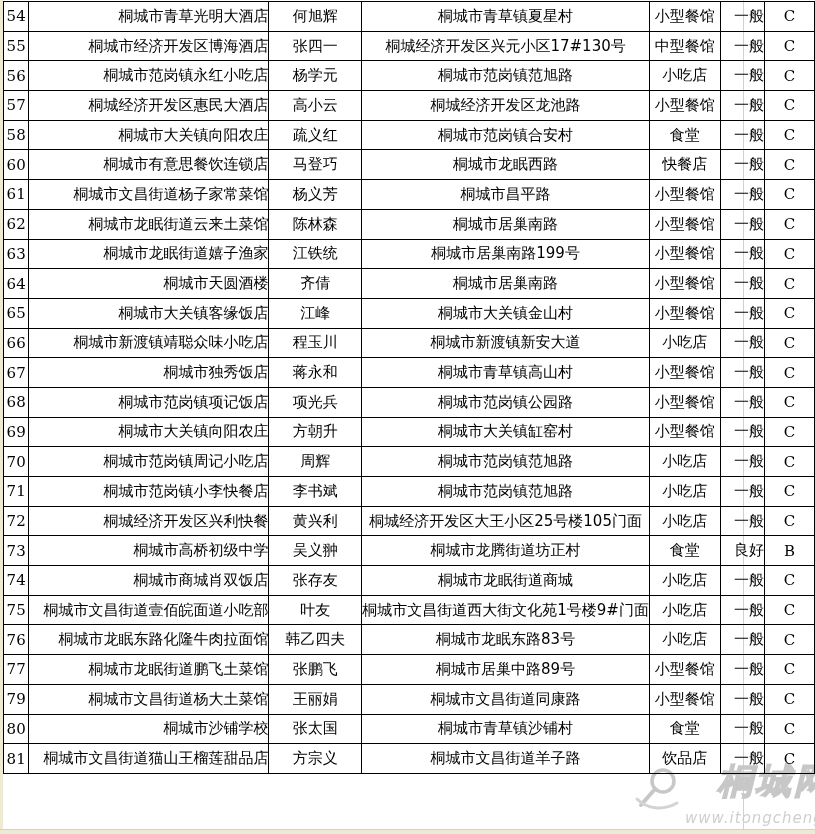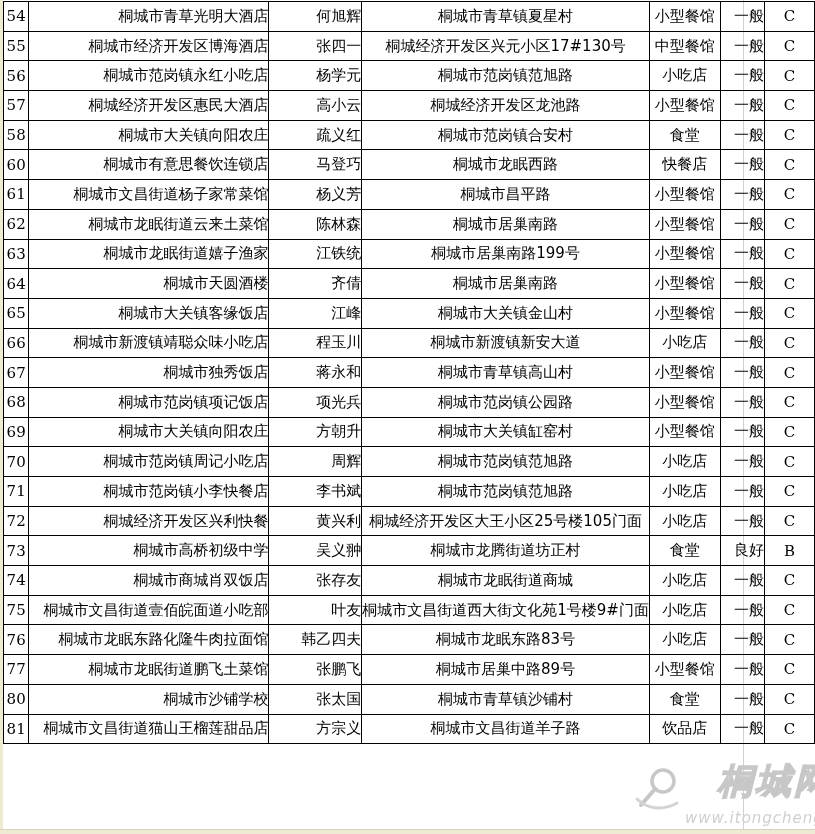--- a/index.html
+++ b/index.html
@@ -26,21 +26,21 @@
   col.w-no { width:26px; }
   col.w-name { width:242px; }
   col.w-owner { width:97px; }
   col.w-address { width:275px; }
   col.w-category { width:72px; }
   col.w-rating { width:46px; }
   col.w-grade { width:55px; }
 
   td.col-no { text-align:center; font-size:13px; font-family:"DejaVu Serif", serif; }
   td.col-name { text-align:right; padding-left:2px; }
-  td.col-owner { text-align:right; }
+  td.col-owner { text-align:center; }
   td.col-address { text-align:center; padding-left:2px; }
   td.col-category { text-align:center; }
   td.col-rating { text-align:right;margin-top:16px; }
   td.col-grade { text-align:center; font-size:14px; font-family:"DejaVu Serif", serif; }
 
   
   .pagebreak-line {
     position:absolute; left:743px; top:0; width:1px; height:829px;
     background:#a9a9a9; opacity:0.55; z-index:1; pointer-events:none;
   }
@@ -304,20 +304,29 @@
         <tr>
           <td class="col-no">77</td>
           <td class="col-name">桐城市龙眠街道鹏飞土菜馆</td>
           <td class="col-owner">张鹏飞</td>
           <td class="col-address">桐城市居巢中路89号</td>
           <td class="col-category">小型餐馆</td>
           <td class="col-rating">一般</td>
           <td class="col-grade">C</td>
         </tr>
         <tr>
+          <td class="col-no">79</td>
+          <td class="col-name">桐城市文昌街道杨大土菜馆</td>
+          <td class="col-owner">王丽娟</td>
+          <td class="col-address">桐城市文昌街道同康路</td>
+          <td class="col-category">小型餐馆</td>
+          <td class="col-rating">一般</td>
+          <td class="col-grade">C</td>
+        </tr>
+        <tr>
           <td class="col-no">80</td>
           <td class="col-name">桐城市沙铺学校</td>
           <td class="col-owner">张太国</td>
           <td class="col-address">桐城市青草镇沙铺村</td>
           <td class="col-category">食堂</td>
           <td class="col-rating">一般</td>
           <td class="col-grade">C</td>
         </tr>
         <tr>
           <td class="col-no">81</td>

